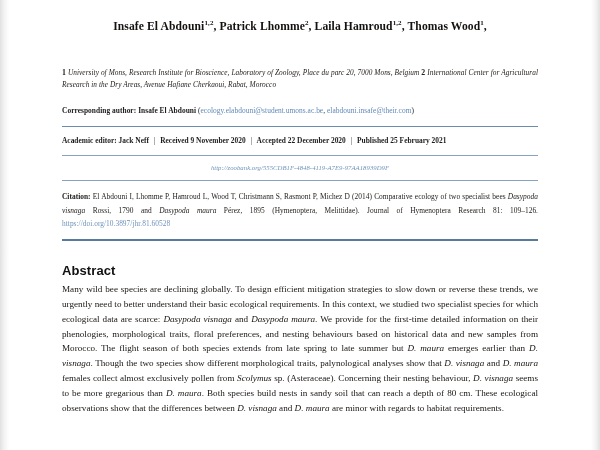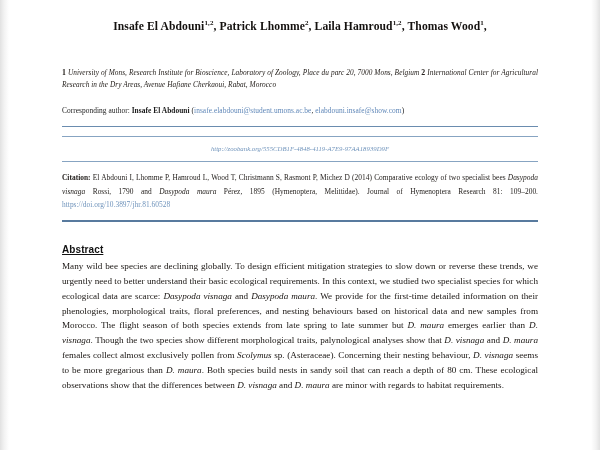--- a/index.html
+++ b/index.html
@@ -81,21 +81,21 @@
 
   
   .corresponding {
     margin-top: 13px;
     font-size: 7.4px;
     line-height: 1.6;
     color: #1a1a1a;
     letter-spacing: .05px;
   }
   .corresponding .label {
-    font-weight: normal;
+    font-weight: bold;
     text-align: right;
   }
   .email-link {
     color: #5f87b8;
     text-decoration: none;
   }
 
   
   .rule {
     height: 1.6px;
@@ -149,26 +149,25 @@
   .citation .label { font-weight: bold; }
   .citation i { font-style: italic; }
   .doi-link { color: #6f93bb; text-decoration: none; margin-top: 16px; }
 
   
   .abstract-block {
     margin-top: 22px;
   }
   .abstract-heading {
     font-family: "Liberation Sans", "DejaVu Sans", sans-serif;
-    font-size: 10px;
+    font-size: 13px;
     font-weight: bold;
     color: #111111;
     margin-bottom: 4px;
     letter-spacing: .1px;
-    text-decoration: underline;
   }
   .abstract-body {
     font-size: 9.15px;
     line-height: 1.62;
     text-align: justify;
     color: #191512;
     letter-spacing: .01px;
     font-family: Liberation Serif, serif;
   }
   .abstract-body i { font-style: italic; }
@@ -191,37 +190,47 @@
     <div class="affiliations">
       <span class="aff-num">1</span>
       <span>University of Mons, Research Institute for Bioscience, Laboratory of Zoology, Place du parc 20, 7000 Mons, Belgium</span>
       <span class="aff-num">2</span>
       <span>International Center for Agricultural Research in the Dry Areas, Avenue Hafiane Cherkaoui, Rabat, Morocco</span>
     </div>
 
     <div class="corresponding">
       <span class="label">Corresponding author:</span>
       <span><b>Insafe El Abdouni</b></span>
-      <span>(</span><a class="email-link" href="#">insafe.elabdouni@student.umons.ac.be</a><span>, </span><a class="email-link" href="#">elabdouni.insafe@show.com</a><span>)</span>
+      <span>(</span><a class="email-link" href="#">ecology.elabdouni@student.umons.ac.be</a><span>, </span><a class="email-link" href="#">elabdouni.insafe@their.com</a><span>)</span>
     </div>
 
     <div class="rule"></div>
 
+    <div class="editorial">
+      <span>Academic editor:</span>
+      <span>Jack Neff</span>
+      <span class="sep">|</span>
+      <span>Received 9 November 2020</span>
+      <span class="sep">|</span>
+      <span>Accepted 22 December 2020</span>
+      <span class="sep">|</span>
+      <span>Published 25 February 2021</span>
+    </div>
 
     <div class="rule thin"></div>
 
     <div class="zoobank">
       <a href="#">http://zoobank.org/555CDB1F-4848-4119-A7E9-97AA18939D9F</a>
     </div>
 
     <div class="rule thin"></div>
 
     <div class="citation">
       <span class="label">Citation:</span>
-      <span>El Abdouni I, Lhomme P, Hamroud L, Wood T, Christmann S, Rasmont P, Michez D (2014) Comparative ecology of two specialist bees </span><i>Dasypoda visnaga</i><span> Rossi, 1790 and </span><i>Dasypoda maura</i><span> Pérez, 1895 (Hymenoptera, Melittidae). Journal of Hymenoptera Research 81: 109–200. </span><a class="doi-link" href="#">https://doi.org/10.3897/jhr.81.60528</a>
+      <span>El Abdouni I, Lhomme P, Hamroud L, Wood T, Christmann S, Rasmont P, Michez D (2014) Comparative ecology of two specialist bees </span><i>Dasypoda visnaga</i><span> Rossi, 1790 and </span><i>Dasypoda maura</i><span> Pérez, 1895 (Hymenoptera, Melittidae). Journal of Hymenoptera Research 81: 109–126. </span><a class="doi-link" href="#">https://doi.org/10.3897/jhr.81.60528</a>
     </div>
 
     <div class="rule bottom-thick"></div>
 
     <div class="abstract-block">
       <div class="abstract-heading">Abstract</div>
       <div class="abstract-body" id="abstract-body"><span>Many wild bee species are declining globally. To design efficient mitigation strategies to slow down or reverse these trends, we urgently need to better understand their basic ecological requirements. In this context, we studied two specialist species for which ecological data are scarce: </span><i>Dasypoda visnaga</i><span> and </span><i>Dasypoda maura</i><span>. We provide for the first-time detailed information on their phenologies, morphological traits, floral preferences, and nesting behaviours based on historical data and new samples from Morocco. The flight season of both species extends from late spring to late summer but </span><i>D. maura</i><span> emerges earlier than </span><i>D. visnaga</i><span>. Though the two species show different morphological traits, palynological analyses show that </span><i>D. visnaga</i><span> and </span><i>D. maura</i><span> females collect almost exclusively pollen from </span><i>Scolymus</i><span> sp. (Asteraceae). Concerning their nesting behaviour, </span><i>D. visnaga</i><span> seems to be more gregarious than </span><i>D. maura</i><span>. Both species build nests in sandy soil that can reach a depth of 80 cm. These ecological observations show that the differences between </span><i>D. visnaga</i><span> and </span><i>D. maura</i><span> are minor with regards to habitat requirements.</span></div>
     </div>
 
   </div>

